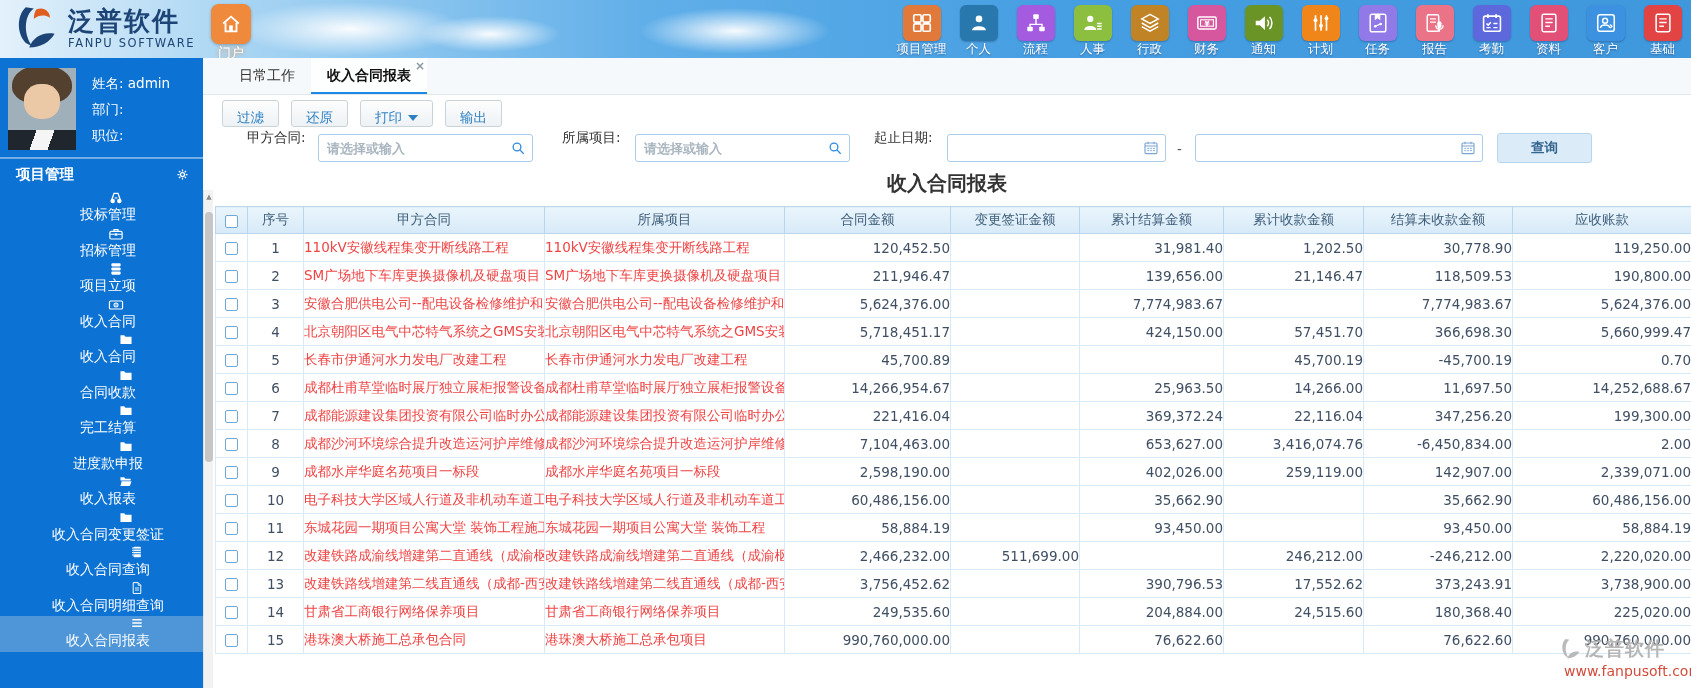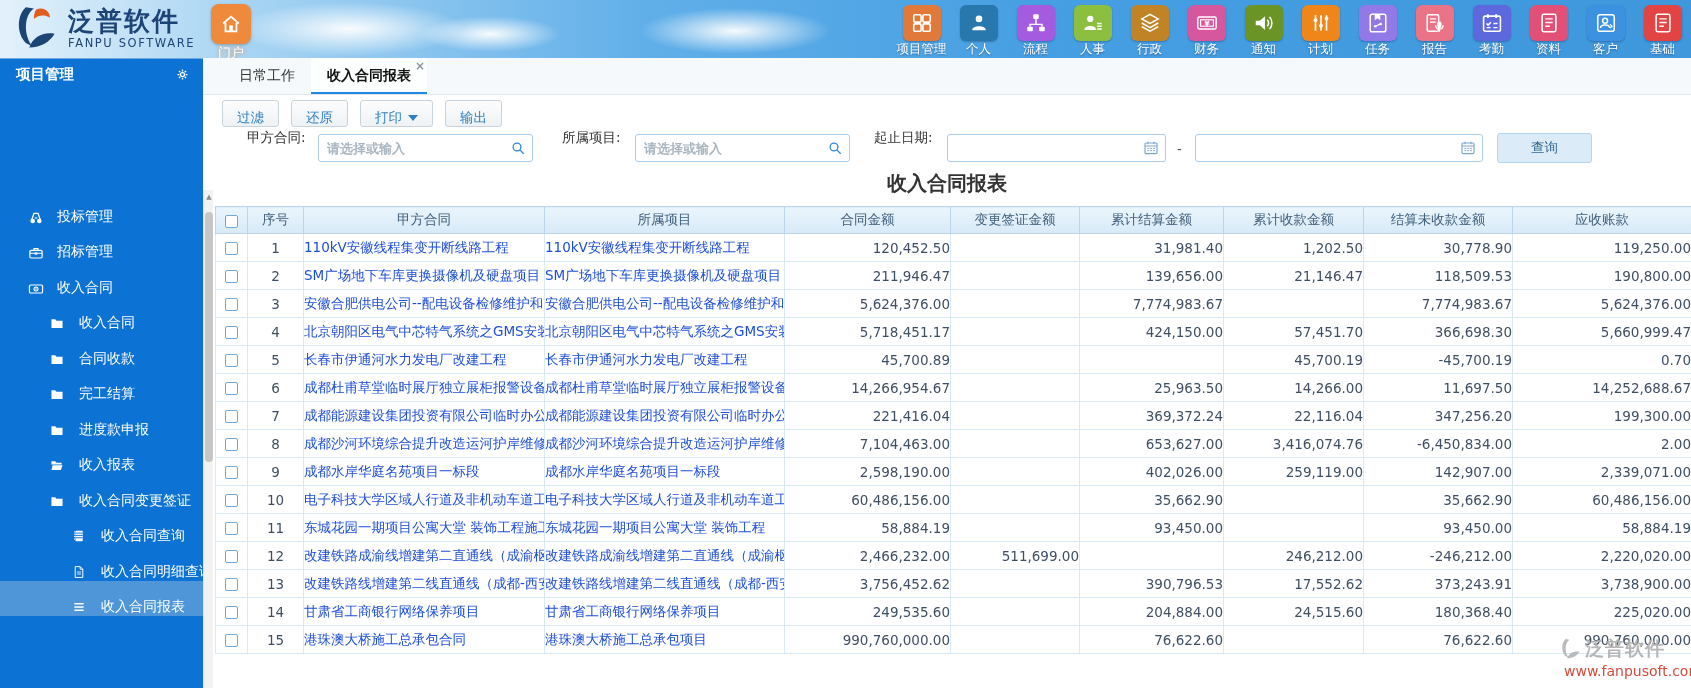--- a/index.html
+++ b/index.html
@@ -37,21 +37,21 @@
   .avatar .hair{position:absolute;left:6%;top:-4%;width:88%;height:48%;background:#53402f;border-radius:50% 50% 42% 42%;}
   .avatar .face{position:absolute;left:24%;top:20%;width:52%;height:42%;background:#ecc9a6;border-radius:46%;}
   .avatar .suit{position:absolute;left:0;bottom:0;width:100%;height:24%;
     background:linear-gradient(110deg,#20262e 38%,#f5f5f5 38%,#f5f5f5 62%,#20262e 62%);}
   .uinfo{position:absolute;left:92px;top:12px;color:#fff;font-size:13.5px;line-height:26px;}
   .side-section{position:relative;height:32px;border-top:1px solid rgba(255,255,255,.4);
     display:flex;align-items:center;color:#fff;}
   .side-section .s-title{margin-left:16px;font-size:14.5px;font-weight:bold;}
   .side-section .s-gear{position:absolute;right:12px;top:8px;width:16px;height:16px;color:#fff;cursor:pointer;}
   .menu{position:absolute;left:0;top:132px;width:203px;height:498px;overflow:hidden;}
-  .menu-item{height:35.5px;display:flex;align-items:flex-end;color:#fff;font-size:14px;cursor:pointer;white-space:nowrap;}
+  .menu-item{height:35.5px;display:flex;align-items:center;color:#fff;font-size:14px;cursor:pointer;white-space:nowrap;flex-direction:column;}
   .menu-item.active{background:#4e96d8;}
   .menu-item .mi-icon{width:16px;height:16px;flex:0 0 16px;color:#fff;}
   .menu-item.lvl1 .mi-icon{margin-left:28px;}
   .menu-item.lvl2 .mi-icon{margin-left:50px;}
   .menu-item.lvl3 .mi-icon{margin-left:72px;}
   .menu-item .mi-label{margin-left:13px;overflow:hidden;}
 
   
   .main{position:absolute;left:203px;top:58px;width:1488px;height:630px;background:#fff;}
   .scrollstrip{position:absolute;left:0;top:132px;width:10px;height:498px;background:#f2f2f2;
@@ -75,39 +75,39 @@
   .f-label{position:absolute;top:1px;font-size:13.5px;color:#333;}
   .f-input{position:absolute;top:6px;height:28px;}
   .f-input input{width:100%;height:28px;border:1px solid #a9cdea;border-radius:3px;padding:0 28px 0 8px;
     font-size:13px;color:#333;font-family:inherit;font-weight:bold;}
   .f-input input::placeholder{color:#a9b6c0;}
   .f-ico{position:absolute;right:7px;top:6px;width:16px;height:16px;cursor:pointer;}
   .f-ico.search{color:#2e8ae0;}
   .f-ico.cal{color:#7aa6d2;}
   .f-dash{position:absolute;top:13px;color:#555;}
   .qbtn{position:absolute;left:1294px;top:5px;width:95px;height:30px;background:#dcebf8;border:1px solid #b5d5ee;
-    border-radius:3px;color:#33668f;font-size:13.5px;cursor:pointer;font-family:inherit;}
+    border-radius:3px;color:#33668f;font-size:13.5px;cursor:pointer;font-family:inherit;font-weight:bold;}
 
   .report-title{position:absolute;left:0;top:112px;width:1488px;text-align:center;
     font-size:20px;font-weight:bold;color:#333;}
 
   
   .grid-wrap{position:absolute;left:12px;top:148px;width:1476px;}
   table.grid{border-collapse:collapse;table-layout:fixed;width:1476px;font-size:13.5px;}
   table.grid th{height:27px;background:linear-gradient(#eaf5fc,#d7eaf8);border:1px solid #b9d6ec;border-left:none;
     color:#41607c;font-weight:normal;text-align:center;padding:0;}
   table.grid th:first-child{border-left:1px solid #b9d6ec;}
   table.grid td{height:28px;border-bottom:1px solid #d9eaf7;border-right:1px solid #d9eaf7;
     padding:0;white-space:nowrap;overflow:hidden;}
   table.grid td:first-child{border-left:1px solid #d9eaf7;}
   td.c-no{text-align:center;color:#3f4f63;}
   td.c-check,th.c-check{text-align:center;}
   .cb{display:inline-block;width:13px;height:13px;border:1px solid #6fa8d6;border-radius:2px;background:#fff;
     vertical-align:middle;cursor:pointer;}
-  td.c-name{color:#1d4ed8;padding-left:12px;cursor:pointer;}
+  td.c-name{color:#ef4444;padding-left:12px;cursor:pointer;}
   td.c-num{text-align:right;padding-right:12px;color:#3f4f63;}
 
   
   .watermark{position:absolute;left:1355px;top:578px;z-index:35;pointer-events:none;opacity:.92;}
   .wm-row1{display:flex;align-items:center;}
   .wm-mark{width:24px;height:22px;color:#b5b5b5;}
   .wm-brand{font-size:19px;font-weight:bold;color:#b0b0b0;margin-left:3px;letter-spacing:1px;}
   .wm-url{font-size:14px;color:#cf3b2a;margin-top:1px;margin-left:6px;}
 </style>
 </head>
@@ -280,20 +280,32 @@
             <rect x="4.5" y="2.5" width="15" height="19" rx="1.8" fill="none" stroke="currentColor" stroke-width="1.7"></rect>
             <path d="M8 7.5h8M8 11.5h8M8 15.5h5" stroke="currentColor" stroke-width="1.6"></path>
           </svg>
         </div>
         <div class="mod-label">基础</div>
       </div>
     </div>
 </div>
 
 <div class="sidebar">
+  <div class="userpanel">
+    <div class="avatar">
+      <div class="hair"></div>
+        <div class="face"></div>
+        <div class="suit"></div>
+    </div>
+    <div class="uinfo">
+      <div>姓名: admin</div>
+      <div>部门:</div>
+      <div>职位:</div>
+    </div>
+  </div>
   <div class="side-section">
     <span class="s-title">项目管理</span>
     <span class="s-gear" id="gear"><svg viewBox="0 0 24 24" width="15" height="15">
           <circle cx="12" cy="12" r="3.2" fill="none" stroke="currentColor" stroke-width="2"></circle>
           <path d="M12 4v3M12 17v3M4 12h3M17 12h3M6.3 6.3l2.2 2.2M15.5 15.5l2.2 2.2M6.3 17.7l2.2-2.2M15.5 8.5l2.2-2.2" stroke="currentColor" stroke-width="2"></path>
         </svg></span>
   </div>
   <div class="menu" id="menu">
       <div class="menu-item lvl1">
         <span class="mi-icon"><svg viewBox="0 0 24 24" width="16" height="16">
@@ -305,20 +317,28 @@
         <span class="mi-label">投标管理</span>
       </div>
       <div class="menu-item lvl1">
         <span class="mi-icon"><svg viewBox="0 0 24 24" width="16" height="16">
             <rect x="2.8" y="8" width="18.4" height="11.5" rx="1.8" fill="none" stroke="currentColor" stroke-width="1.8"></rect>
             <path d="M9 8V5.5h6V8" fill="none" stroke="currentColor" stroke-width="1.8"></path>
             <path d="M2.8 12.5h7M14.2 12.5h7" stroke="currentColor" stroke-width="1.6"></path>
             <rect x="9.8" y="11" width="4.4" height="3.4" fill="currentColor"></rect>
           </svg></span>
         <span class="mi-label">招标管理</span>
+      </div>
+      <div class="menu-item lvl1">
+        <span class="mi-icon"><svg viewBox="0 0 24 24" width="16" height="16">
+            <rect x="5" y="3.5" width="14" height="4.6" rx="1.6" fill="currentColor"></rect>
+            <rect x="5" y="9.7" width="14" height="4.6" rx="1.6" fill="currentColor"></rect>
+            <rect x="5" y="15.9" width="14" height="4.6" rx="1.6" fill="currentColor"></rect>
+          </svg></span>
+        <span class="mi-label">项目立项</span>
       </div>
       <div class="menu-item lvl1">
         <span class="mi-icon"><svg viewBox="0 0 24 24" width="16" height="16">
             <rect x="2.2" y="6" width="19.6" height="12" rx="1.6" fill="none" stroke="currentColor" stroke-width="1.8"></rect>
             <circle cx="12" cy="12" r="3" fill="none" stroke="currentColor" stroke-width="1.6"></circle>
             <text x="12" y="14.2" font-size="6" fill="currentColor" text-anchor="middle">0</text>
           </svg></span>
         <span class="mi-label">收入合同</span>
       </div>
       <div class="menu-item lvl2">

